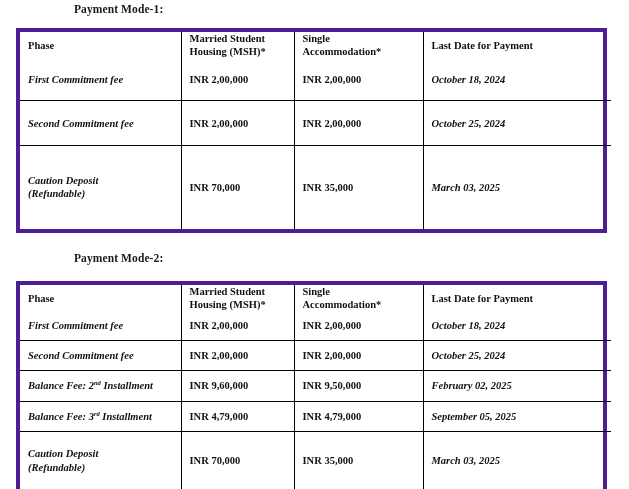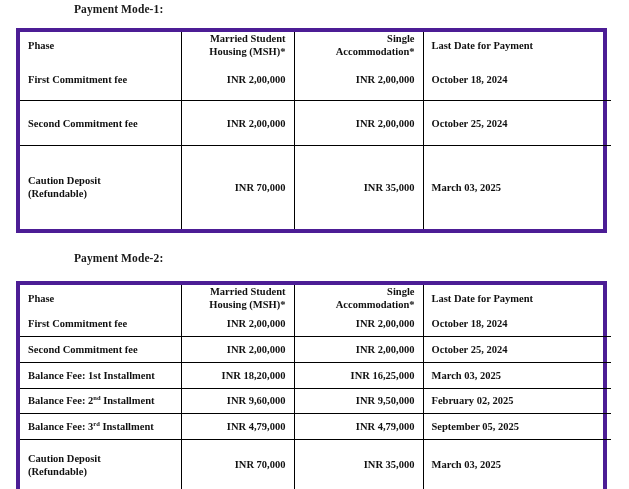--- a/index.html
+++ b/index.html
@@ -65,31 +65,32 @@
   th.h-phase,
   th.h-date,
   td.c-phase,
   td.c-date {
     text-align: left;
   }
   th.h-msh,
   th.h-single,
   td.c-msh,
   td.c-single {
-    text-align: right;
+    text-align: left;
   }
 
   thead th {
     font-weight: 700;
     font-size: 10.5px;
   }
 
   td.c-phase,
   td.c-date {
     font-weight: 700;
+    font-style: italic;
   }
   td.c-msh,
   td.c-single {
     font-weight: 700;
     margin-left: 8px;
   }
 
   .two-line { white-space: pre-line; }
 
   sup {
@@ -190,26 +191,20 @@
             <td class="c-single">INR 2,00,000</td>
             <td class="c-date">October 18, 2024</td>
           </tr>
           <tr>
             <td class="c-phase">Second Commitment fee</td>
             <td class="c-msh">INR 2,00,000</td>
             <td class="c-single">INR 2,00,000</td>
             <td class="c-date">October 25, 2024</td>
           </tr>
           <tr>
-            <td class="c-phase">Balance Fee: 1st Installment</td>
-            <td class="c-msh">INR 18,20,000</td>
-            <td class="c-single">INR 16,25,000</td>
-            <td class="c-date">March 03, 2025</td>
-          </tr>
-          <tr>
             <td class="c-phase">Balance Fee: 2<sup>nd</sup> Installment</td>
             <td class="c-msh">INR 9,60,000</td>
             <td class="c-single">INR 9,50,000</td>
             <td class="c-date">February 02, 2025</td>
           </tr>
           <tr>
             <td class="c-phase">Balance Fee: 3<sup>rd</sup> Installment</td>
             <td class="c-msh">INR 4,79,000</td>
             <td class="c-single">INR 4,79,000</td>
             <td class="c-date">September 05, 2025</td>

